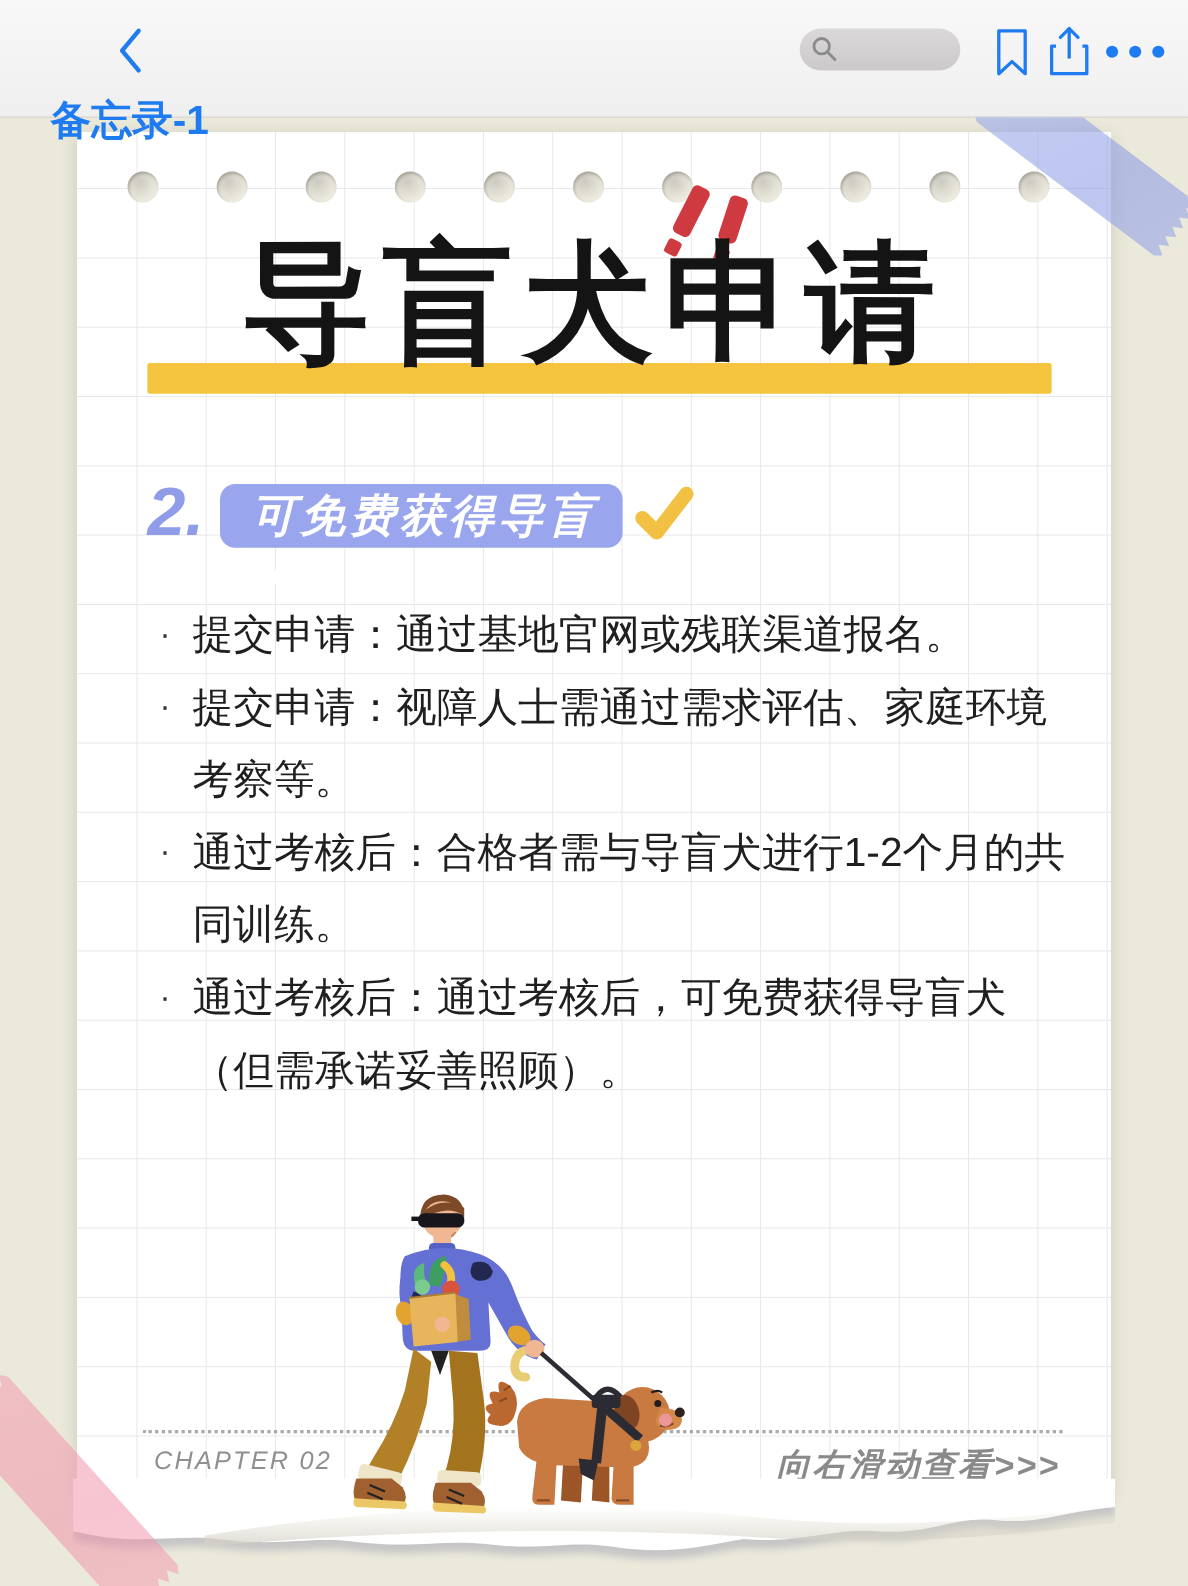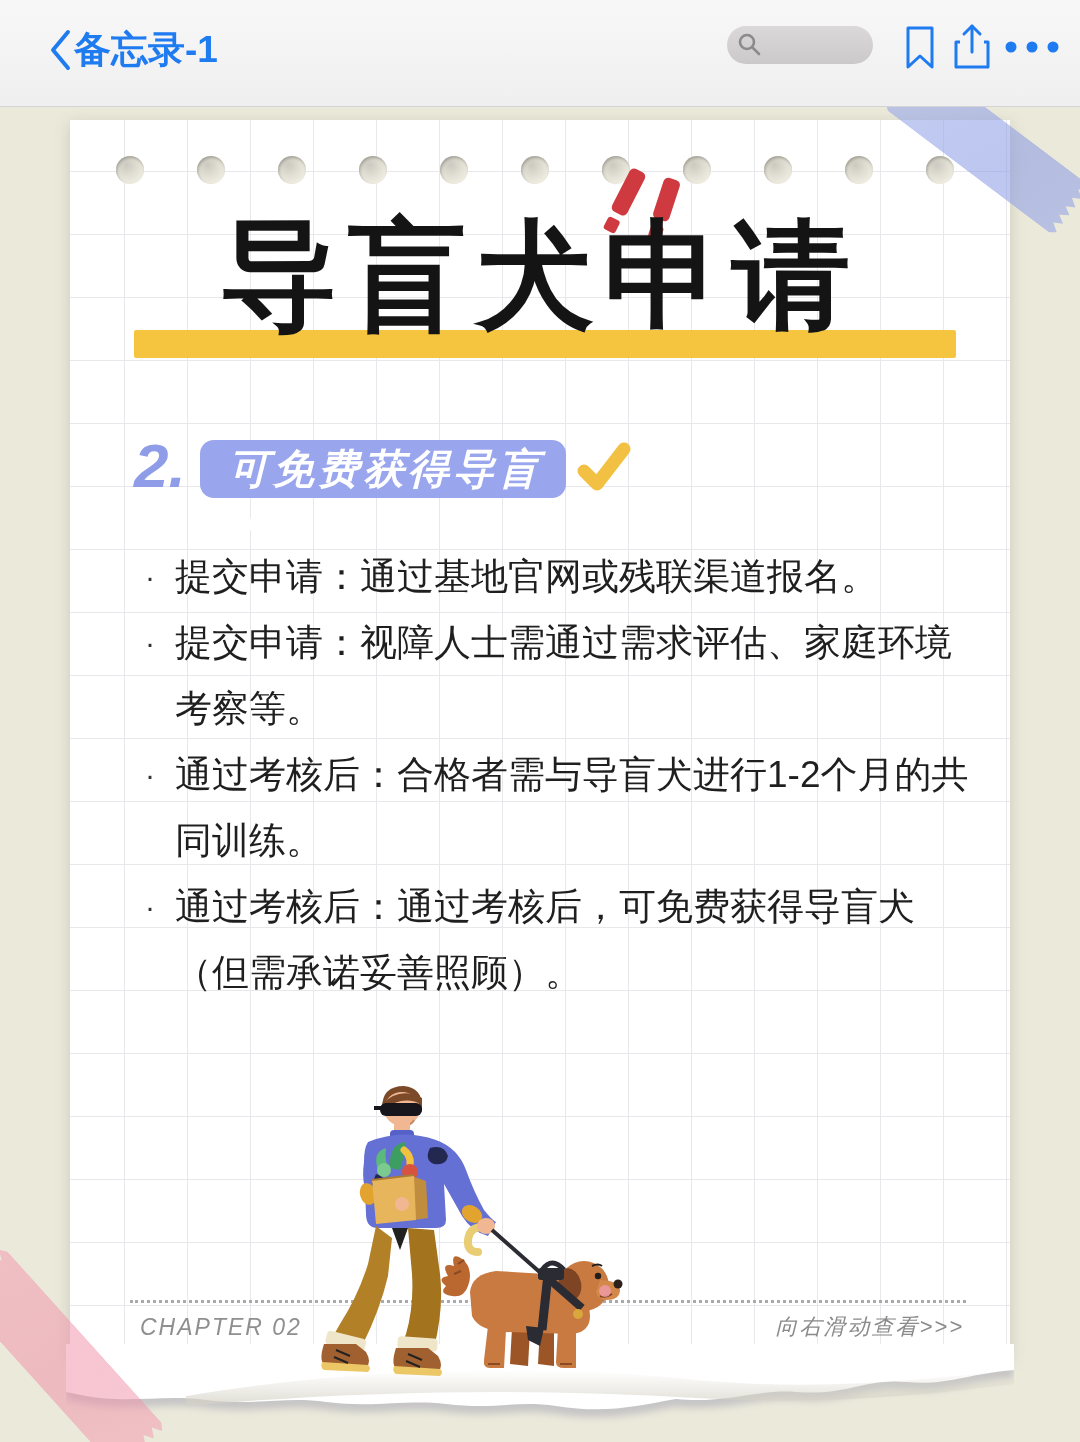--- a/index.html
+++ b/index.html
@@ -7,21 +7,21 @@
     width:1080px;height:1442px;position:relative;overflow:hidden;
     background:#ebe9da;
     font-family:"Liberation Sans","DejaVu Sans",sans-serif;
   }
   
   .navbar{
     position:absolute;left:0;top:0;right:0;height:106px;
     background:linear-gradient(#f9f8f9,#f0eff0);
     border-bottom:1px solid #d4d3d5;z-index:50;
   }
-  .back-btn{position:absolute;left:46px;top:22px;display:flex;align-items:center;gap:0;cursor:pointer;}
+  .back-btn{position:absolute;left:46px;top:22px;display:flex;align-items:center;gap:12px;cursor:pointer;flex-direction:column;}
   .nav-title{font-size:37px;font-weight:600;color:#1f7bf0;line-height:56px;}
   .search-pill{
     position:absolute;left:727px;top:26px;width:146px;height:38px;border-radius:19px;
     background:linear-gradient(#dad8d9,#cbc9ca);display:flex;align-items:center;padding-left:10px;box-sizing:border-box;
   }
   .nav-ico{position:absolute;cursor:pointer;}
   .ico-bookmark{left:903px;top:25px;}
   .ico-share{left:951px;top:22px;}
   .ico-more{left:1004px;top:40px;}
   
@@ -62,21 +62,21 @@
   }
   .checkmark{position:absolute;left:506px;top:320px;}
   
   .list{position:absolute;left:71px;top:424px;width:838px;font-size:37px;line-height:66px;color:#1f1f1f;}
   .item{position:relative;padding-left:34px;}
   .dot{position:absolute;left:4px;top:0;font-size:30px;color:#333;}
   .lbl{font-weight:400;}
   
   .dotline{position:absolute;left:60px;right:44px;top:1180px;border-top:3px dotted #aaaaaa;z-index:1;}
   .chapter{position:absolute;left:70px;top:1194px;font-size:23px;font-style:italic;color:#8f8f8f;letter-spacing:2px;z-index:1;}
-  .swipe{position:absolute;right:46px;top:1192px;font-size:22px;font-style:italic;font-weight:400;color:#8a8a8a;letter-spacing:2px;z-index:1;}
+  .swipe{position:absolute;right:46px;top:1192px;font-size:31px;font-style:italic;font-weight:700;color:#8a8a8a;letter-spacing:2px;z-index:1;}
   
   .torn{position:absolute;left:-4px;top:1224px;width:948px;height:92px;z-index:3;pointer-events:none;}
   
   .figure{position:absolute;left:242px;top:958px;width:345px;height:315px;z-index:4;}
   
   .tape{position:absolute;z-index:20;
     clip-path:polygon(3% 0%,97% 0%,100% 8%,96% 16%,100% 25%,96% 33%,100% 42%,96% 50%,100% 58%,96% 67%,100% 75%,96% 83%,100% 92%,97% 100%,3% 100%,0% 92%,4% 83%,0% 75%,4% 67%,0% 58%,4% 50%,0% 42%,4% 33%,0% 25%,4% 16%,0% 8%);}
   .tape-blue{left:880px;top:116px;width:214px;height:62px;transform:rotate(37deg);
     background:linear-gradient(115deg,rgba(158,174,236,.62),rgba(134,152,226,.55) 60%,rgba(150,166,232,.6));}
   .tape-pink{left:-62px;top:1326px;width:244px;height:66px;transform:rotate(48deg);

